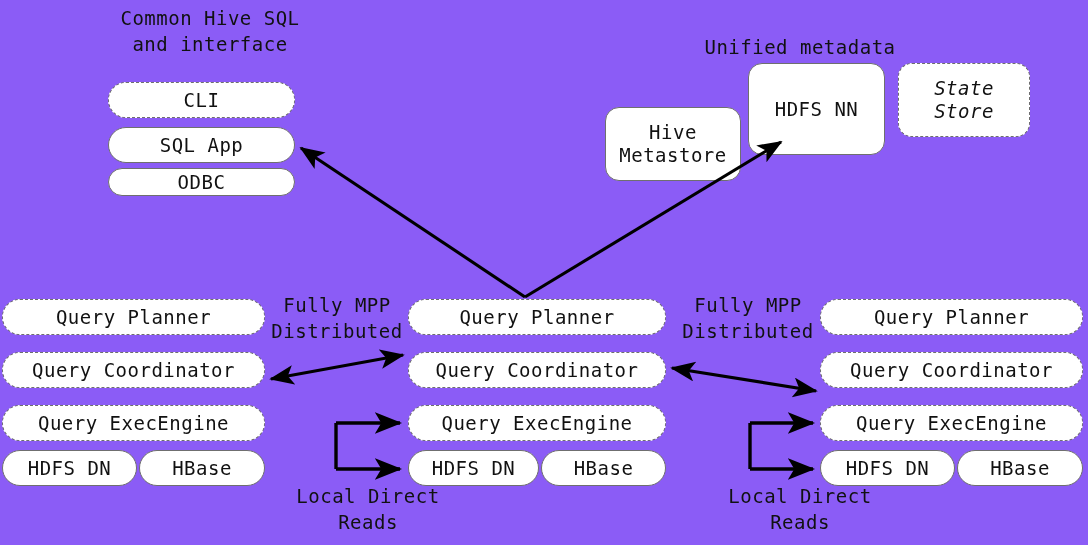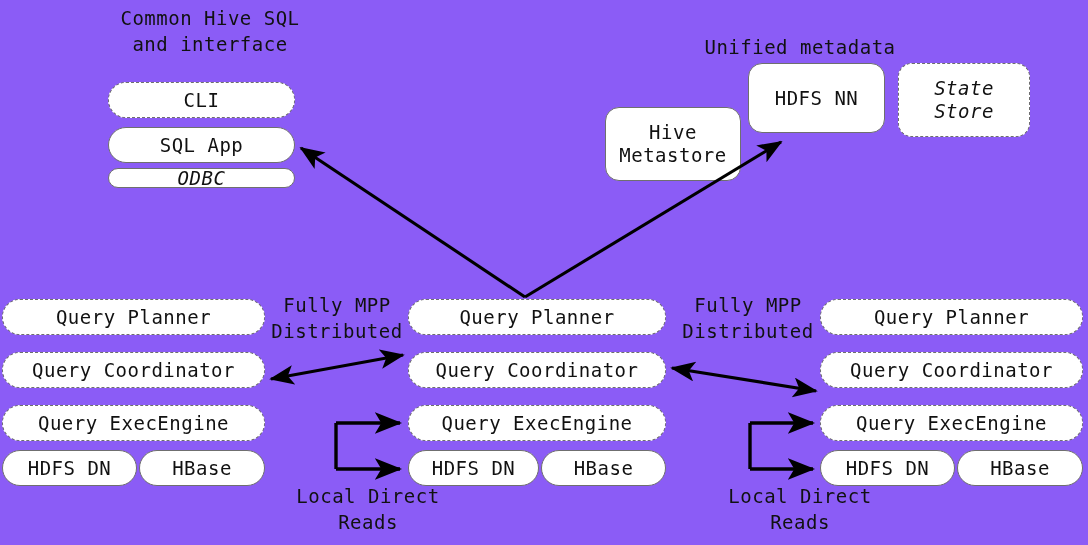--- a/index.html
+++ b/index.html
@@ -64,25 +64,25 @@
 
 <div id="canvas">
 
   <div class="caption" style="left:60px; top:5px; width:300px;">Common Hive SQL
 and interface</div>
 
   <div class="caption" style="left:660px; top:6px; width:280px;margin-top:28px;">Unified metadata</div>
 
   <div class="node solid" style="left:108px; top:127px; width:187px; height:36px;">SQL App</div>
   <div class="node dashed" style="left:108px; top:82px; width:187px; height:36px;">CLI</div>
-  <div class="node solid" style="left:108px; top:168px; width:187px; height:20px;font-style:italic;">ODBC</div>
+  <div class="node solid" style="left:108px; top:168px; width:187px; height:28px;">ODBC</div>
 
   <div class="node solid rect" style="left:605px; top:63px; width:136px; height:74px;margin-top:44px;">Hive
 Metastore</div>
-  <div class="node solid rect" style="left:748px; top:63px; width:137px; height:70px;text-align:center;">HDFS NN</div>
+  <div class="node solid rect" style="left:748px; top:63px; width:137px; height:92px;text-align:center;">HDFS NN</div>
   <div class="node dashed rect" style="left:898px; top:63px; width:132px; height:74px;font-style:italic;">State
 Store</div>
 
   <div class="node dashed" style="left:2px; top:299px; width:263px; height:36px;">Query Planner</div>
   <div class="node dashed" style="left:2px; top:352px; width:263px; height:36px;">Query Coordinator</div>
   <div class="node dashed" style="left:2px; top:405px; width:263px; height:36px;">Query ExecEngine</div>
   <div class="node solid" style="left:2px; top:450px; width:135px; height:36px;">HDFS DN</div>
   <div class="node solid" style="left:139px; top:450px; width:126px; height:36px;">HBase</div>
 
   <div class="node dashed" style="left:408px; top:299px; width:258px; height:36px;">Query Planner</div>

